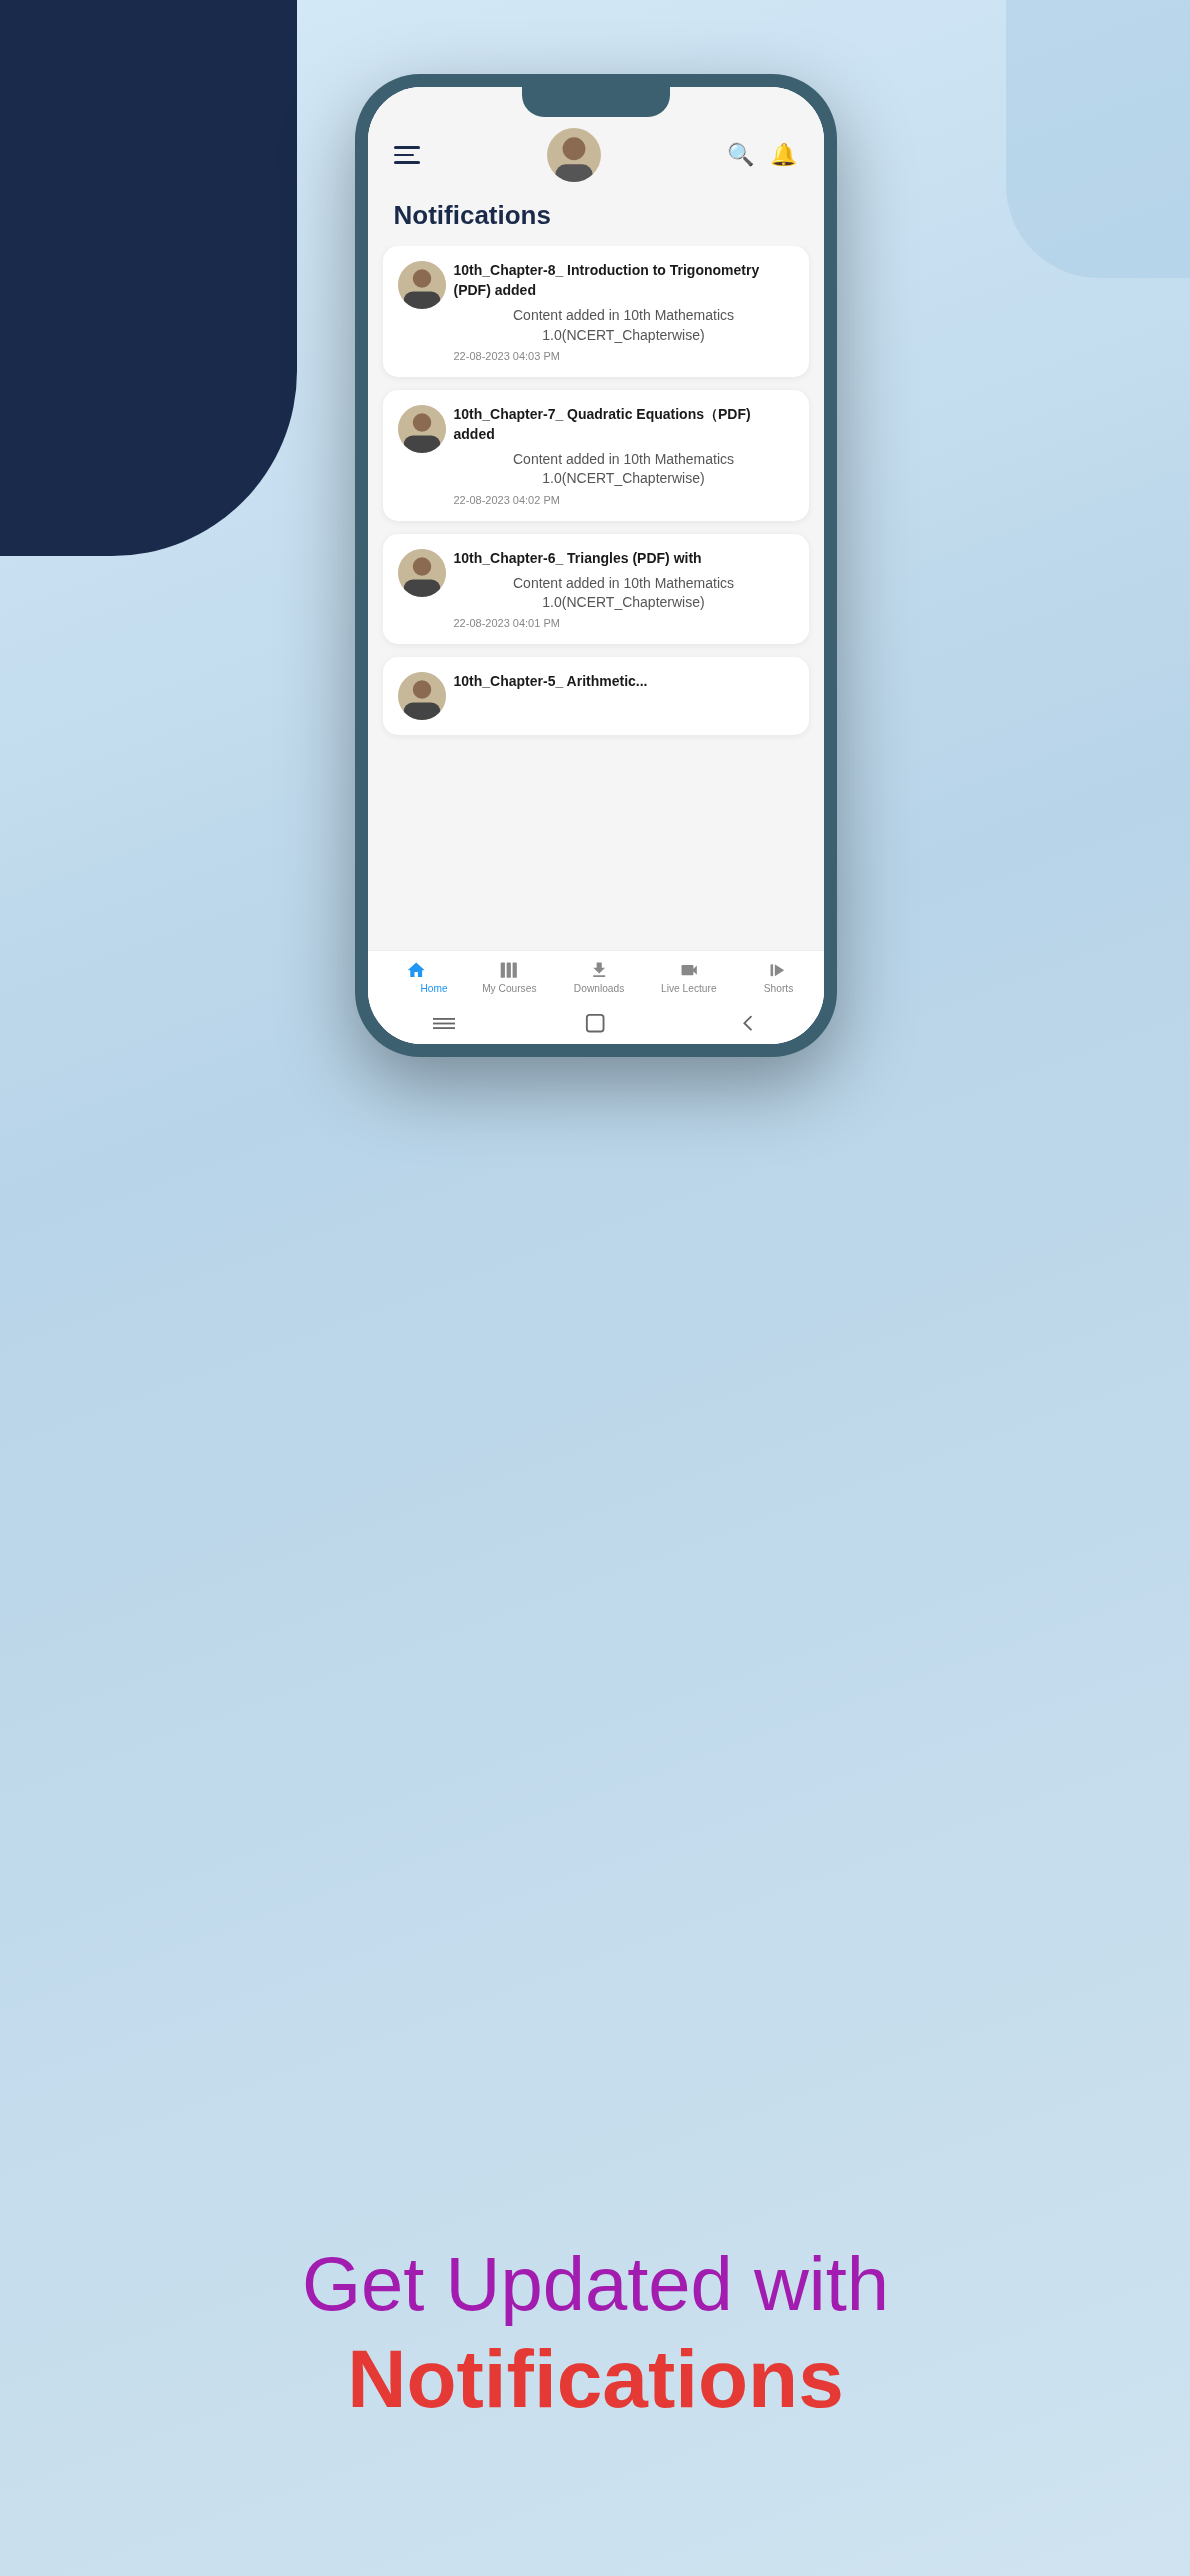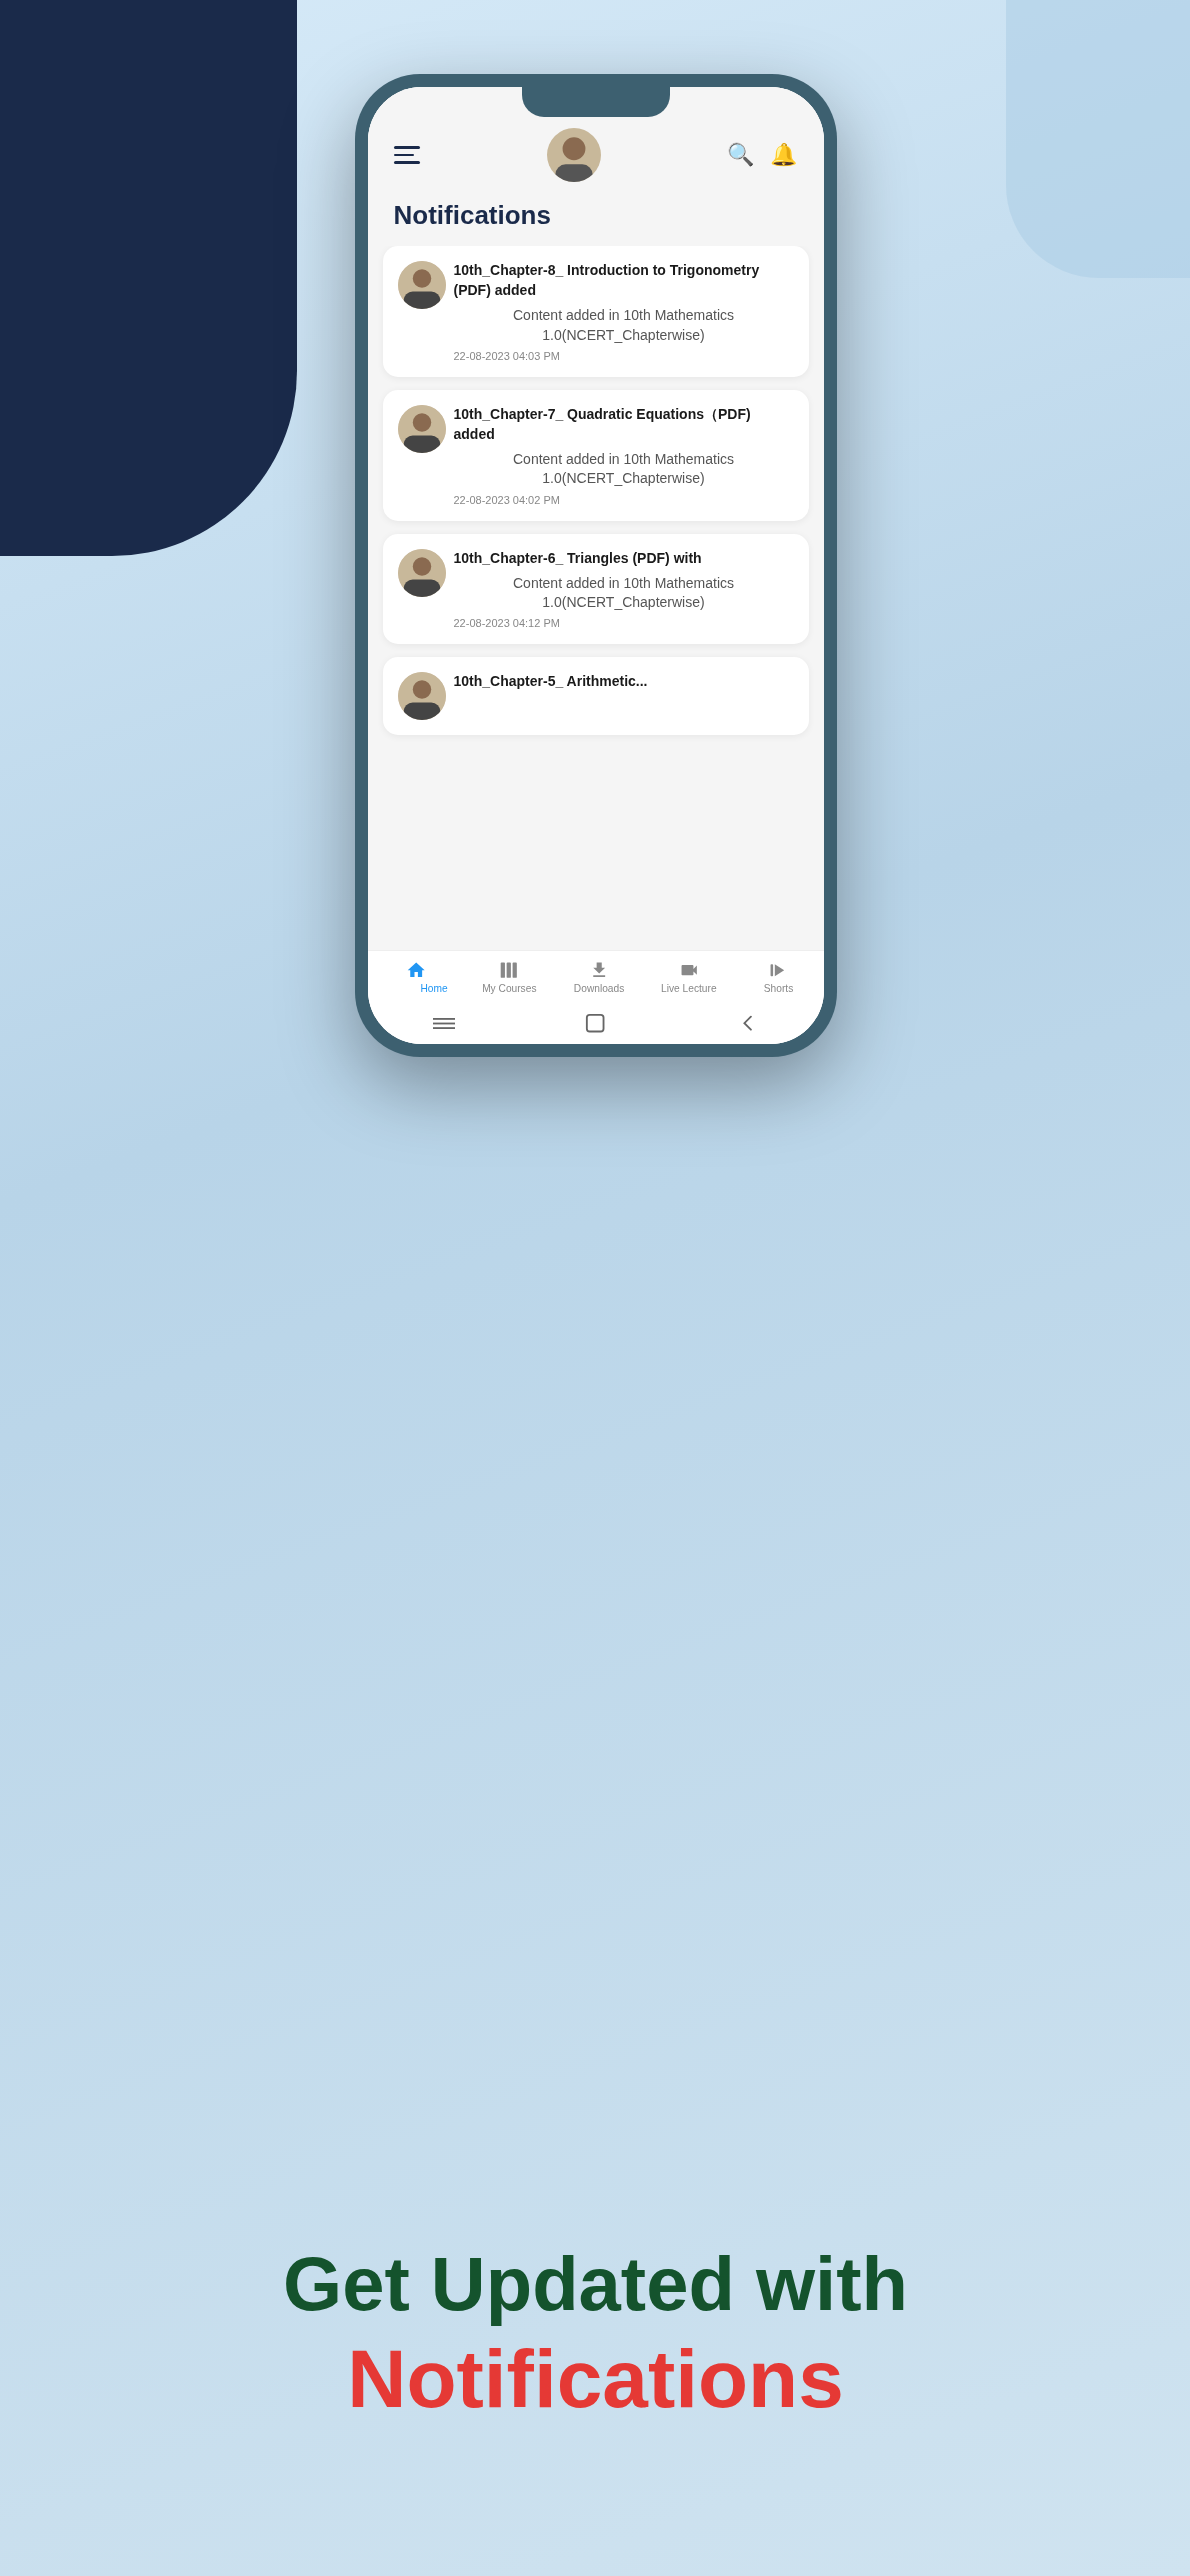--- a/index.html
+++ b/index.html
@@ -262,22 +262,22 @@
       bottom: 148px;
       left: 50%;
       transform: translateX(-50%);
       text-align: center;
       z-index: 1;
       width: 649px;
     }
 
     .bottom-text-main {
       font-size: 76px;
-      font-weight: 700;
-      color: #14532d;
+      font-weight: 400;
+      color: #a21caf;
       line-height: 1.2;
     }
 
     .bottom-text-highlight {
       font-size: 82px;
       font-weight: 900;
       color: #e53935;
       line-height: 1.2;
     }
   </style>
@@ -351,21 +351,21 @@
             <div class="notif-avatar">
               <svg width="48" height="48" viewBox="0 0 52 52" xmlns="http://www.w3.org/2000/svg">
                 <rect width="52" height="52" fill="#c8b89a" rx="26"></rect>
                 <circle cx="26" cy="19" r="10" fill="#8a6a50"></circle>
                 <rect x="6" y="33" width="40" height="22" rx="10" fill="#444"></rect>
               </svg>
             </div>
             <div class="notif-content">
               <div class="notif-title">10th_Chapter-6_ Triangles (PDF) with</div>
               <div class="notif-subtitle">Content added in 10th Mathematics 1.0(NCERT_Chapterwise)</div>
-              <div class="notif-time">22-08-2023 04:12 PM</div>
+              <div class="notif-time">22-08-2023 04:01 PM</div>
             </div>
           </div>
 
           <div class="notification-card" style="margin-bottom:0;">
             <div class="notif-avatar">
               <svg width="48" height="48" viewBox="0 0 52 52" xmlns="http://www.w3.org/2000/svg">
                 <rect width="52" height="52" fill="#c8b89a" rx="26"></rect>
                 <circle cx="26" cy="19" r="10" fill="#8a6a50"></circle>
                 <rect x="6" y="33" width="40" height="22" rx="10" fill="#444"></rect>
               </svg>

